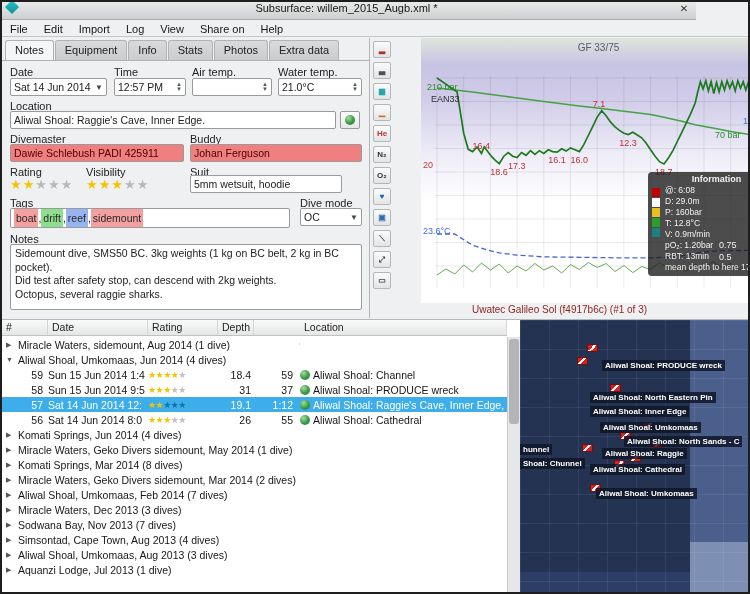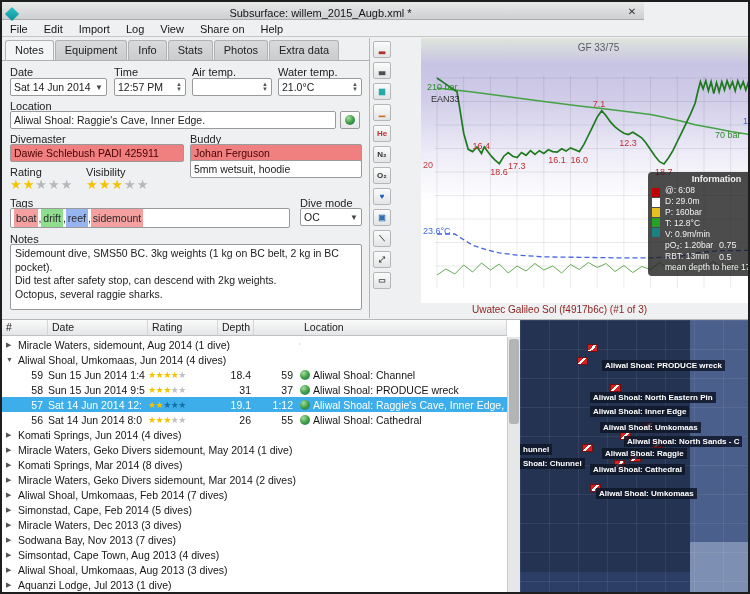--- a/index.html
+++ b/index.html
@@ -1,19 +1,19 @@
 <!DOCTYPE html>
 <html><head>
 <meta charset="utf-8">
 <style>
 *{margin:0;padding:0;box-sizing:border-box;}
 html,body{width:750px;height:594px;overflow:hidden;font-family:"Liberation Sans",sans-serif;}
 #window{position:absolute;left:0;top:0;width:750px;height:594px;background:#eff0f1;border:2px solid #1e1e1e;overflow:hidden;}
 
-.titlebar{position:absolute;left:0;top:0;width:642px;height:18px;background:linear-gradient(#e9e9e9,#cdcfd1);border-bottom:1px solid #a8aaac;display:flex;align-items:flex-end;}
+.titlebar{position:absolute;left:0;top:0;width:694px;height:18px;background:linear-gradient(#e9e9e9,#cdcfd1);border-bottom:1px solid #a8aaac;display:flex;align-items:flex-start;}
 .app-icon{width:10px;height:10px;margin-left:5px;background:linear-gradient(135deg,#2cc5c5,#0e8fa0);transform:rotate(45deg);}
 .title{flex:1;text-align:center;font-size:11px;color:#161616;}
 .win-btn{width:16px;height:14px;margin-right:4px;font-size:10px;line-height:14px;text-align:center;color:#333;}
 .menubar{position:absolute;left:0;top:19px;width:746px;height:16px;display:flex;align-items:center;font-size:11px;color:#161616;background:#eff0f1;border-bottom:1px solid #c4c6c8;}
 .menu-item{padding:0 8px;}
 
 .notes-panel{position:absolute;left:0;top:36px;width:368px;height:280px;border-right:1px solid #b4b6b8;background:#eff0f1;}
 .tabbar{position:absolute;left:3px;top:2px;height:21px;display:flex;}
 .tab{padding:3px 9px 2px;font-size:11px;border:1px solid #b0b2b4;border-bottom:none;background:linear-gradient(#d9dadb,#c9cbcd);margin-right:1px;border-radius:3px 3px 0 0;color:#222;}
 .tab.active{background:#f4f5f6;}
@@ -146,21 +146,21 @@
     </div>
     <div class="widget flagged" style="left:188px;top:106px;width:172px">
       <span class="grow">Johan Ferguson</span>
     </div>
 
     <div class="lbl" style="left:8px;top:128px">Rating</div>
     <div class="lbl" style="left:84px;top:128px">Visibility</div>
     <div class="lbl" style="left:188px;top:128px">Suit</div>
     <div class="stars" style="left:8px;top:139px"><span style="color: rgb(243, 195, 0);">★</span><span style="color: rgb(243, 195, 0);">★</span><span style="color: rgb(184, 184, 184);">★</span><span style="color: rgb(184, 184, 184);">★</span><span style="color: rgb(184, 184, 184);">★</span></div>
     <div class="stars" style="left:84px;top:139px"><span style="color: rgb(243, 195, 0);">★</span><span style="color: rgb(243, 195, 0);">★</span><span style="color: rgb(243, 195, 0);">★</span><span style="color: rgb(184, 184, 184);">★</span><span style="color: rgb(184, 184, 184);">★</span></div>
-    <div class="widget" style="left:188px;top:122px;width:172px">
+    <div class="widget" style="left:188px;top:137px;width:152px">
       <span class="grow">5mm wetsuit, hoodie</span>
     </div>
 
     <div class="lbl" style="left:8px;top:159px">Tags</div>
     <div class="lbl" style="left:298px;top:159px">Dive mode</div>
     <div class="chipbox" style="left:8px;top:170px;width:280px"><span class="chip" style="background: rgb(244, 160, 160); color: rgb(42, 42, 42);">boat</span>, <span class="chip" style="background: rgb(142, 222, 142); color: rgb(42, 42, 42);">drift</span>, <span class="chip" style="background: rgb(150, 180, 240); color: rgb(42, 42, 42);">reef</span>, <span class="chip" style="background: rgb(244, 160, 160); color: rgb(42, 42, 42);">sidemount</span></div>
     <div class="widget" style="left:298px;top:170px;width:62px">
       <span class="grow">OC</span>
       <span class="arrow">▼</span>
     </div>
@@ -336,24 +336,20 @@
         <div class="dl-row">
           <span class="tri">▶</span>
           <span class="trip-label">Miracle Waters, Geko Divers sidemount, Mar 2014 (2 dives)</span>
         </div>
         <div class="dl-row">
           <span class="tri">▶</span>
           <span class="trip-label">Aliwal Shoal, Umkomaas, Feb 2014 (7 dives)</span>
         </div>
         <div class="dl-row">
           <span class="tri">▶</span>
-          <span class="trip-label">Simonstad, Cape, Feb 2014 (5 dives)</span>
-        </div>
-        <div class="dl-row">
-          <span class="tri">▶</span>
           <span class="trip-label">Miracle Waters, Dec 2013 (3 dives)</span>
         </div>
         <div class="dl-row">
           <span class="tri">▶</span>
           <span class="trip-label">Sodwana Bay, Nov 2013 (7 dives)</span>
         </div>
         <div class="dl-row">
           <span class="tri">▶</span>
           <span class="trip-label">Simsontad, Cape Town, Aug 2013 (4 dives)</span>
         </div>

